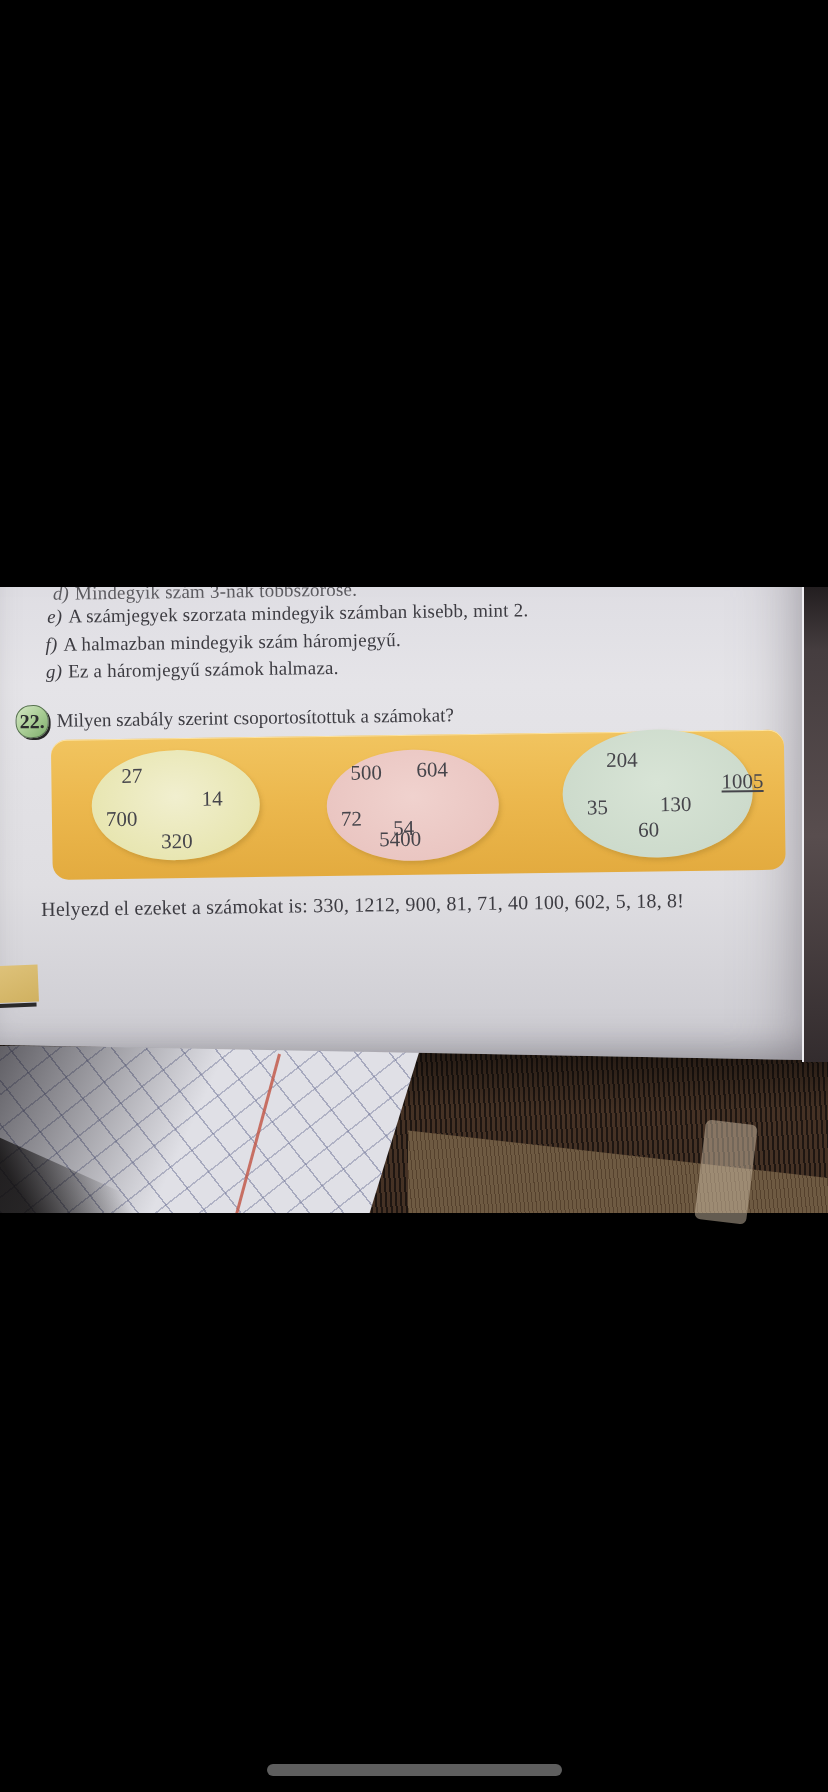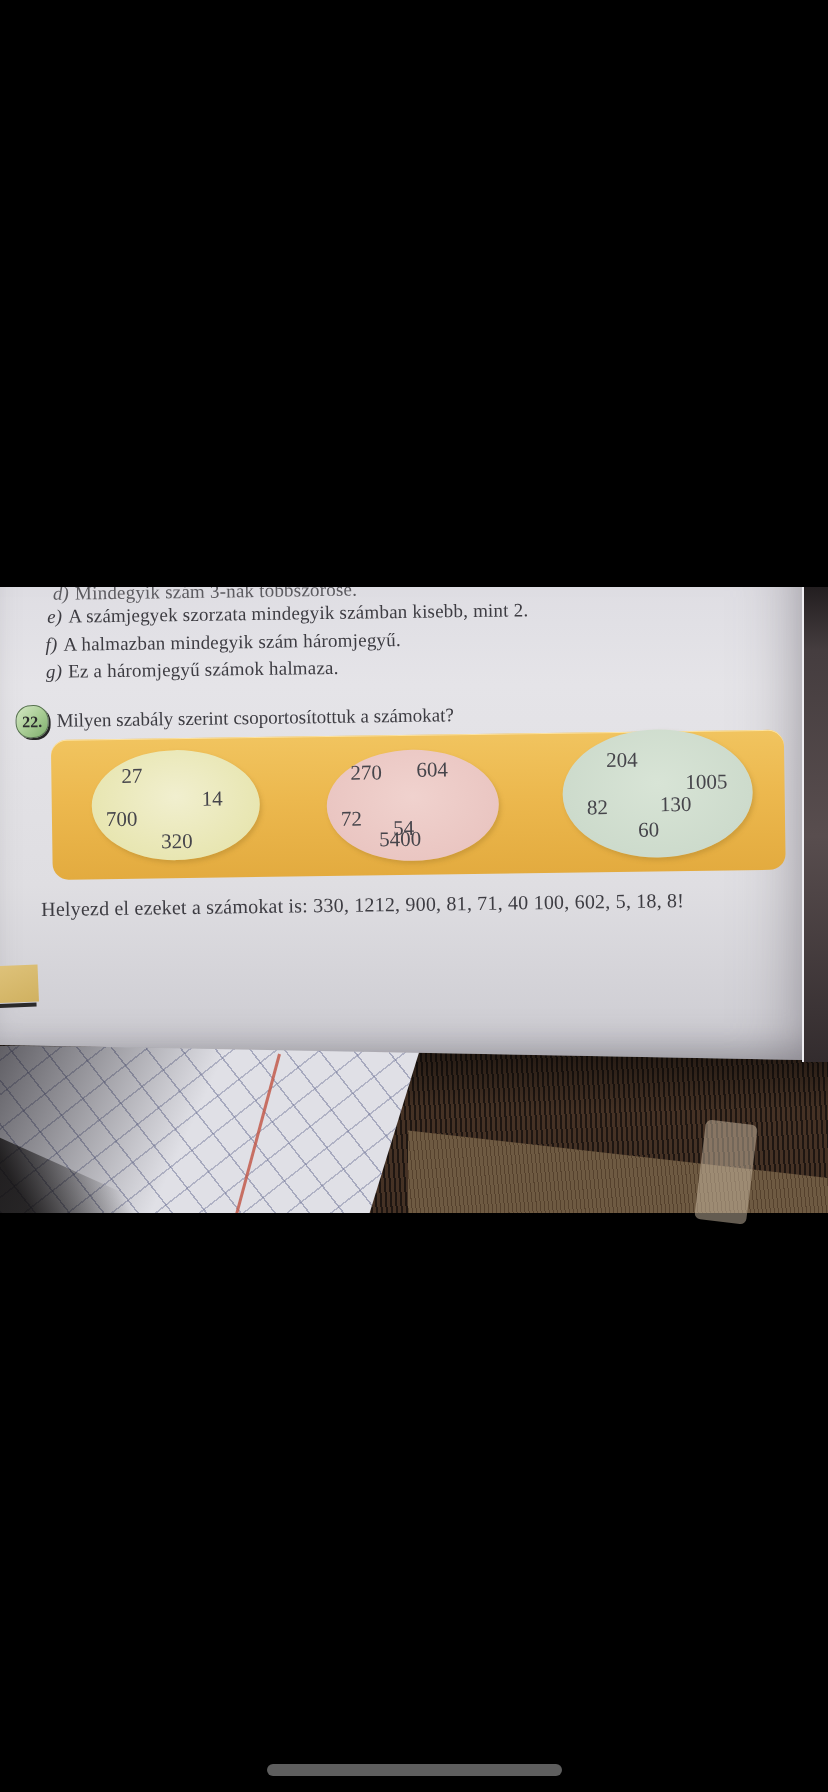--- a/index.html
+++ b/index.html
@@ -57,21 +57,21 @@
   .list-letter{font-style:italic;margin-right:6px;}
   .line-d{left:56px;top:578px;color:#5c5b60;}
   .line-e{left:50px;top:601px;}
   .line-f{left:48px;top:629px;}
   .line-g{left:48px;top:656px;}
 
   .badge{position:absolute;left:17px;top:700px;width:31px;height:31px;
     background:linear-gradient(135deg,#d5e8c4 0%,#a6cb92 55%,#7fae6e 100%);
     border:1px solid #55714d;box-shadow:2px 2px 0 #262626;border-radius:15px;
     display:flex;align-items:center;justify-content:center;
-    font-weight:bold;font-size:16px;color:#2c2c2e;}
+    font-weight:bold;font-size:20px;color:#2c2c2e;}
   .question{position:absolute;left:58px;top:705px;white-space:nowrap;}
 
   .groups-panel{position:absolute;left:52px;top:735px;width:733px;height:140px;
     border-radius:16px;
     background:linear-gradient(180deg,#f1c45f 0%,#ecb84e 45%,#e3ab3f 100%);
     box-shadow:inset 0 1px 0 rgba(255,235,180,.8);}
   .ellipse{position:absolute;border-radius:50%;}
   .ellipse-1{left:92px;top:747px;width:168px;height:110px;
     background:radial-gradient(ellipse at 50% 42%,#f1efcf 0%,#e8e6b2 70%,#e2dfa6 100%);
     box-shadow:2px 3px 4px rgba(160,120,40,.35);}
@@ -81,21 +81,21 @@
   .ellipse-3{left:563px;top:733px;width:190px;height:128px;
     background:radial-gradient(ellipse at 50% 42%,#d8e4d6 0%,#cddbcc 70%,#c3d2c3 100%);
     box-shadow:2px 3px 4px rgba(160,120,40,.35);}
 
   .num{position:absolute;font-size:21px;color:#46454b;white-space:nowrap;}
   .g1-n0{left:122px;top:760px;} .g1-n1{left:202px;top:784px;}
   .g1-n2{left:106px;top:803px;} .g1-n3{left:161px;top:826px;}
   .g2-n0{left:351px;top:760px;} .g2-n1{left:417px;top:758px;}
   .g2-n2{left:393px;top:816px;} .g2-n3{left:341px;top:806px;}
   .g2-n4{left:379px;top:827px;}
-  .g3-n0{left:607px;top:751px;} .g3-n1{left:686px;top:774px;}
+  .g3-n0{left:607px;top:751px;} .g3-n1{left:722px;top:774px;text-decoration:underline;}
   .g3-n2{left:587px;top:798px;} .g3-n3{left:660px;top:796px;}
   .g3-n4{left:638px;top:821px;}
 
   .instruction{position:absolute;left:40px;top:893px;font-size:20px;white-space:nowrap;letter-spacing:.2px;}
 
   .page-tab{position:absolute;left:-4px;top:960px;width:40px;height:37px;
     background:linear-gradient(160deg,#dec27a,#d0b160);transform:rotate(-1.5deg);}
   .page-tab-line{position:absolute;left:-4px;top:998px;width:38px;height:4px;background:#2b2a2a;transform:rotate(-1.5deg);}
 
   
@@ -144,29 +144,29 @@
     <div class="groups-panel"></div>
     <div class="ellipse ellipse-1"></div>
     <div class="ellipse ellipse-2"></div>
     <div class="ellipse ellipse-3"></div>
 
     <span class="num g1-n0">27</span>
     <span class="num g1-n1">14</span>
     <span class="num g1-n2">700</span>
     <span class="num g1-n3">320</span>
 
-    <span class="num g2-n0">270</span>
+    <span class="num g2-n0">500</span>
     <span class="num g2-n1">604</span>
     <span class="num g2-n2">54</span>
     <span class="num g2-n3">72</span>
     <span class="num g2-n4">5400</span>
 
     <span class="num g3-n0">204</span>
     <span class="num g3-n1">1005</span>
-    <span class="num g3-n2">82</span>
+    <span class="num g3-n2">35</span>
     <span class="num g3-n3">130</span>
     <span class="num g3-n4">60</span>
 
     <div class="instruction">Helyezd el ezeket a számokat is: 330, 1212, 900, 81, 71, 40 100, 602, 5, 18, 8!</div>
 
     <div class="page-tab"></div>
     <div class="page-tab-line"></div>
   </div>
 
   <div class="top-mask"></div>

